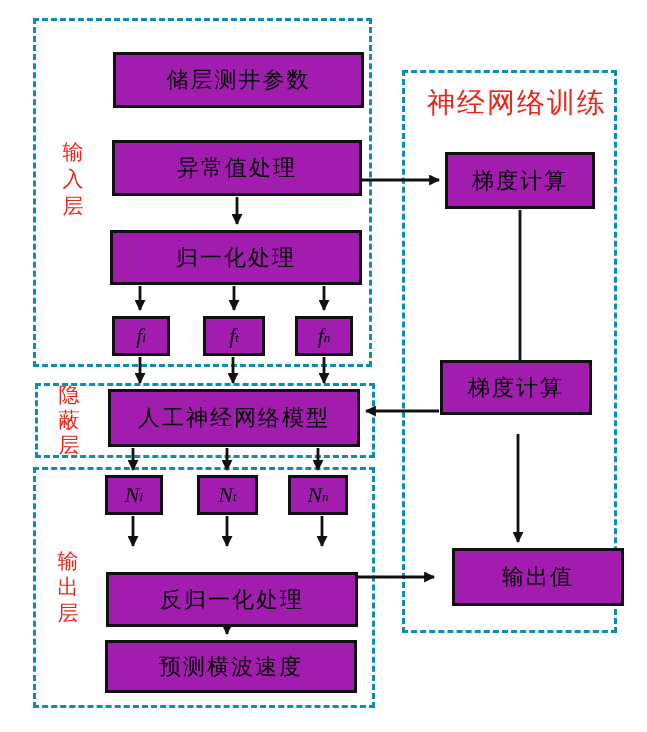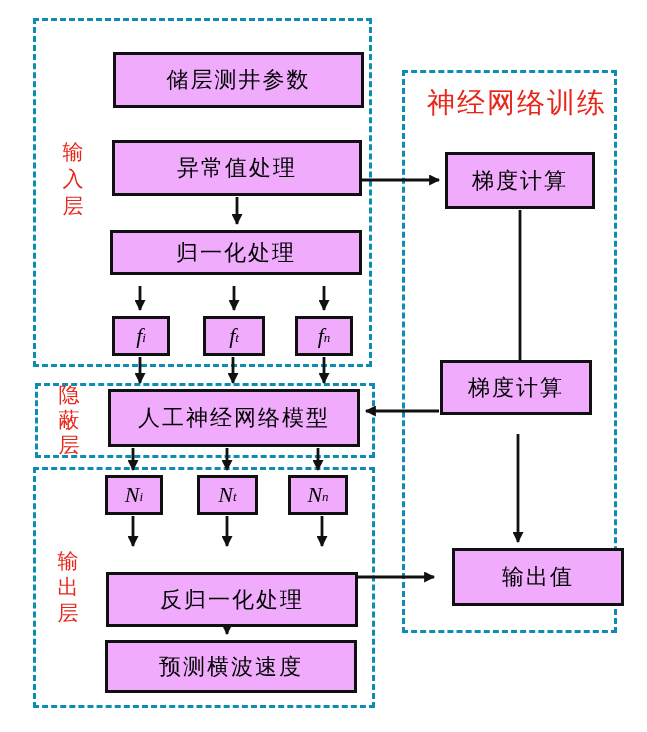--- a/index.html
+++ b/index.html
@@ -3,21 +3,21 @@
 <meta charset="utf-8">
 <style>
   html,body{margin:0;padding:0;background:#ffffff;}
   .canvas{
     position:relative;width:647px;height:732px;background:#ffffff;
     font-family:"Liberation Sans", sans-serif;overflow:hidden;
   }
   .arrows{position:absolute;left:0;top:0;width:647px;height:732px;pointer-events:none;}
   .region{position:absolute;border:3px dashed #0d8cb4;box-sizing:border-box;background:transparent;}
   .node{
-    position:absolute;background:#f0abfc;border:3px solid #101010;box-sizing:border-box;
+    position:absolute;background:#a21caf;border:3px solid #101010;box-sizing:border-box;
     display:flex;align-items:center;justify-content:center;
     color:#000000;font-size:22px;letter-spacing:2px;text-align:center;z-index:3;
   }
   .node.math{font-family:"Liberation Serif", serif;font-style:italic;font-size:22px;letter-spacing:0;}
   .node.math sub{font-size:13px;font-style:italic;line-height:0;transform:translateY(2px);}
   .vlabel{
     position:absolute;color:#e8261a;font-size:21px;line-height:27px;
     white-space:pre-line;text-align:center;z-index:2;letter-spacing:0;
   }
   .hlabel{
@@ -72,21 +72,21 @@
       <line x1="322" y1="516" x2="322" y2="546" marker-end="url(#ah)"></line>
       <line x1="358" y1="577" x2="434" y2="577" marker-end="url(#ah)"></line>
       <line x1="227" y1="608" x2="227" y2="634" marker-end="url(#ah)"></line>
     </g>
   </svg>
 
   <div class="node" style="left:113px;top:52px;width:251px;height:56px;">储层测井参数</div>
 
   <div class="node" style="left:112px;top:140px;width:250px;height:56px;">异常值处理</div>
 
-  <div class="node" style="left:110px;top:230px;width:252px;height:45px;">归一化处理</div>
+  <div class="node" style="left:110px;top:230px;width:252px;height:55px;">归一化处理</div>
 
   <div class="node math" style="left:112px;top:316px;width:58px;height:40px;">
     <span>f</span>
       <sub>i</sub>
   </div>
   <div class="node math" style="left:203px;top:316px;width:62px;height:40px;">
     <span>f</span>
       <sub>t</sub>
   </div>
   <div class="node math" style="left:295px;top:316px;width:58px;height:40px;">

